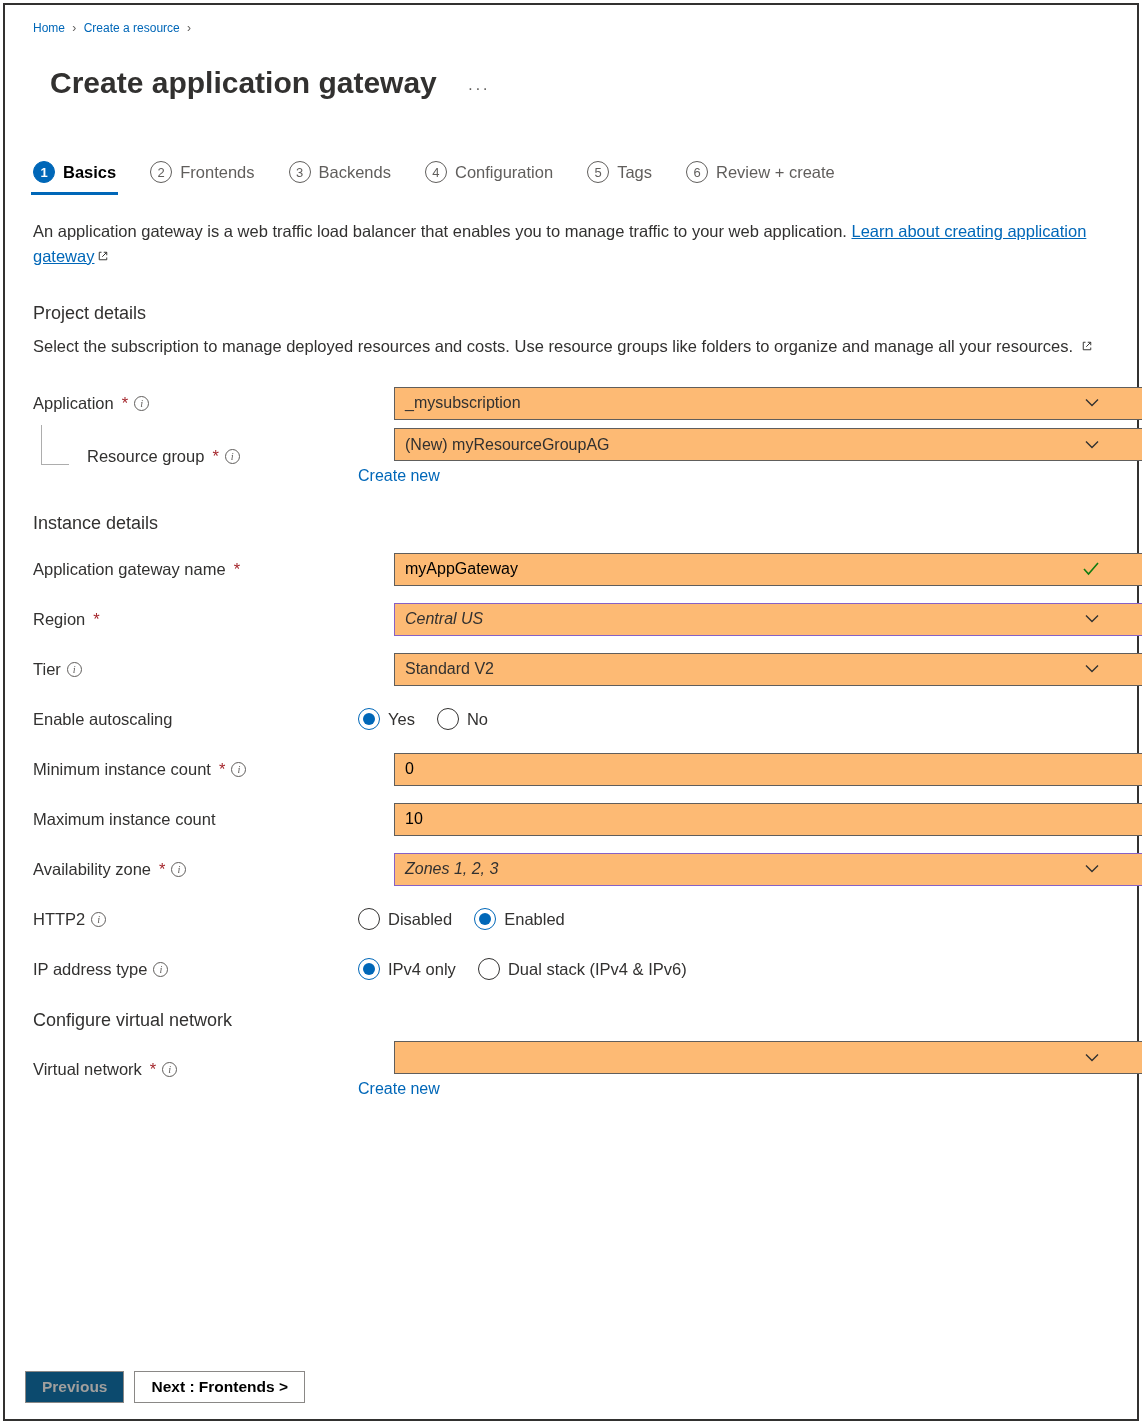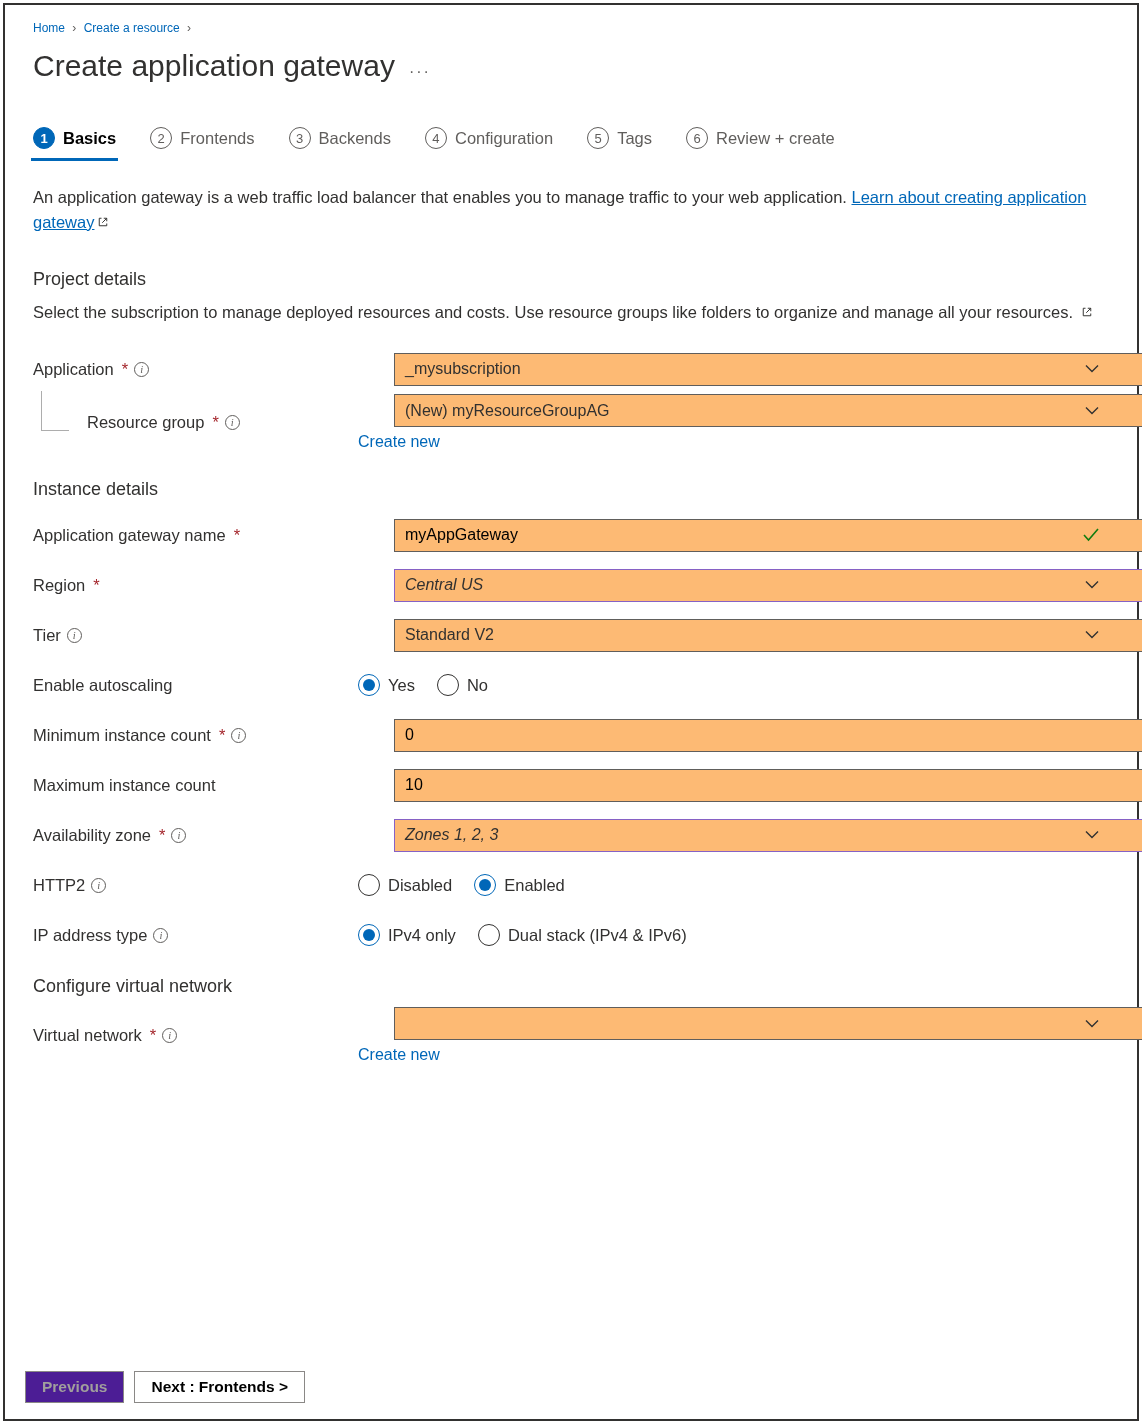--- a/index.html
+++ b/index.html
@@ -9,21 +9,21 @@
       font-size: 16.5px;
       color: #323130;
       background: #fff;
       padding: 3px;
     }
     .frame { border: 2px solid #323130; padding: 12px 28px 18px; min-height: 1418px; position: relative; }
     .breadcrumbs { font-size: 12px; padding: 4px 0 10px; }
     .breadcrumbs a { color: #0067b8; text-decoration: none; }
     .breadcrumbs .sep { color: #605e5c; margin: 0 4px; }
     .page-title-row { display: flex; align-items: center; gap: 14px; padding: 4px 0 40px; }
-    .page-title { font-size: 30px; font-weight: 400; margin: 0; }
+    .page-title { font-size: 30px; font-weight: 700; margin: 17px; }
     .page-title-dots { color: #605e5c; letter-spacing: 2px; font-size: 16px; position: relative; top: 6px;}
     .tabs { display: flex; gap: 34px; border-bottom: 0; padding-bottom: 0px; }
     .tab { display: flex; align-items: center; gap: 8px; padding: 4px 0 12px; color: #605e5c; cursor: pointer; position: relative; }
     .tab.active { color: #000; font-weight: 600; }
     .tab.active::after { content: ""; position: absolute; left: -2px; right: -2px; bottom: 0; height: 3px; background: #0067b8; }
     .tab .num { width: 22px; height: 22px; border: 1.3px solid #605e5c; border-radius: 50%; display: inline-flex; align-items: center; justify-content: center; font-size: 13px; }
     .tab.active .num { background: #0067b8; border-color: #0067b8; color: #fff; font-weight: 600;}
     .intro { margin: 24px 0 34px; line-height: 1.5; }
     .intro a { color: #0067b8; }
     .section-header { font-weight: 400; font-size: 18px; margin: 28px 0 10px; }
@@ -46,21 +46,21 @@
     .chev svg, .check svg { display: block; }
     .check { position: absolute; right: 10px; top: 50%; transform: translateY(-50%); }
     .help-link { color: #0067b8; font-size: 16px; display: inline-block; margin-top: 6px; text-decoration: none;}
     .radio-row { display: flex; gap: 22px; }
     .radio { display: inline-flex; align-items: center; gap: 8px; cursor: pointer; }
     .radio .circle { width: 22px; height: 22px; border: 1.4px solid #323130; border-radius: 50%; display: inline-flex; align-items: center; justify-content: center; }
     .radio.selected .circle { border-color: #0067b8; }
     .radio.selected .dot { width: 12px; height: 12px; background: #0067b8; border-radius: 50%; }
     .footer { position: absolute; left: 20px; bottom: 16px; display: flex; gap: 10px; }
     .btn { height: 32px; padding: 0 16px; border: 1px solid #8a8886; background: #fff; font-size: 15.5px; font-weight: 600; cursor: pointer; }
-    .btn.disabled { color: #a19f9d; background: #4c1d95; cursor: default; }
+    .btn.disabled { color: #a19f9d; background: #0c4a6e; cursor: default; }
   </style>
 </head>
 <body>
 
 <div class="frame">
 
   <div class="breadcrumbs">
     <a href="#">Home</a>
     <span class="sep">›</span>
     <a href="#">Create a resource</a>

